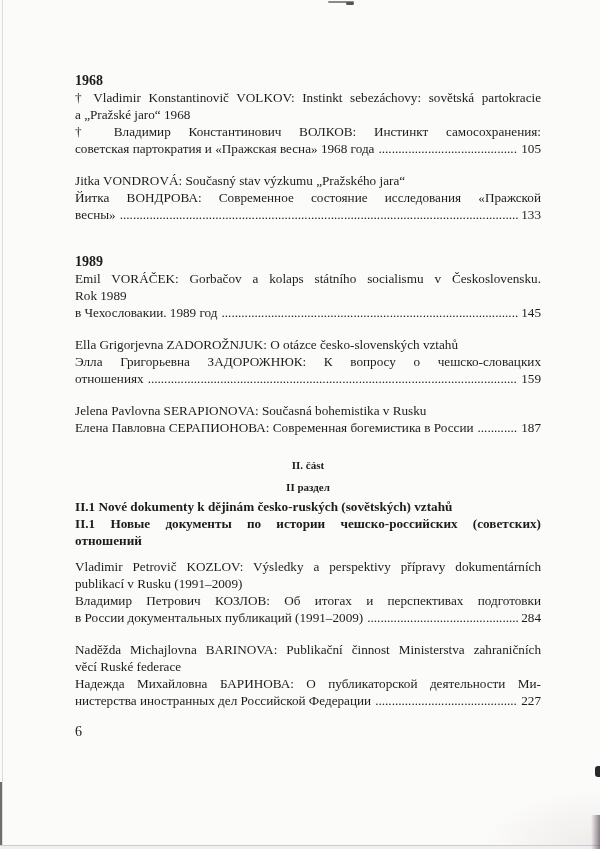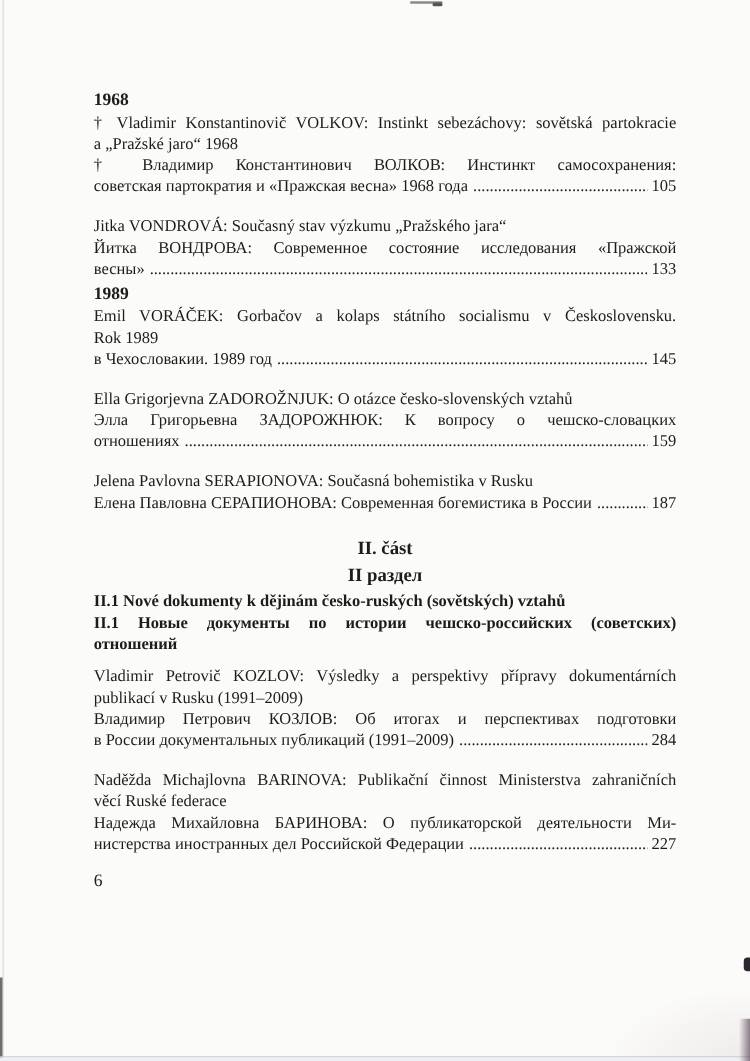--- a/index.html
+++ b/index.html
@@ -20,25 +20,25 @@
   .corner-br{position:absolute;right:0;bottom:0;width:9px;height:34px;
     background:linear-gradient(to left, rgba(72,48,66,.6), rgba(72,48,66,0));}
   .shade-br{position:absolute;right:0;bottom:0;width:120px;height:60px;
     background:radial-gradient(ellipse at bottom right, rgba(150,110,130,.12), rgba(150,110,130,0) 70%);}
 
   
   .toc{
     position:absolute;left:75px;right:59px;top:72px;
     font-size:13.2px;line-height:17px;
   }
-  .block-year{font-weight:bold;font-size:14px;margin-top:4px;}
+  .block-year{font-weight:bold;font-size:14px;margin-top:30px;}
   .block-entry{margin-top:15px;}
   .block-entry.mt0{margin-top:0;}
   .block-entry.mt9{margin-top:9px;}
-  .block-center{margin-top:18px;text-align:center;font-weight:bold;font-size:15px;line-height:22px;}
+  .block-center{margin-top:18px;text-align:center;font-weight:bold;font-size:11px;line-height:22px;}
   .block-section{font-weight:bold;}
   .ln{min-height:17px;}
   .ln.j{text-align:justify;text-align-last:justify;}
   .fline{display:flex;align-items:baseline;}
   .fline .ft{white-space:nowrap;}
   .fline .dots{flex:1;overflow:hidden;white-space:nowrap;margin-left:4px;margin-right:3px;}
   .fline .dots::after{content:"..................................................................................................................................................................................";}
   .fline .pg{white-space:nowrap;}
   .page-num{margin-top:14px;font-size:14px;}
 </style>

